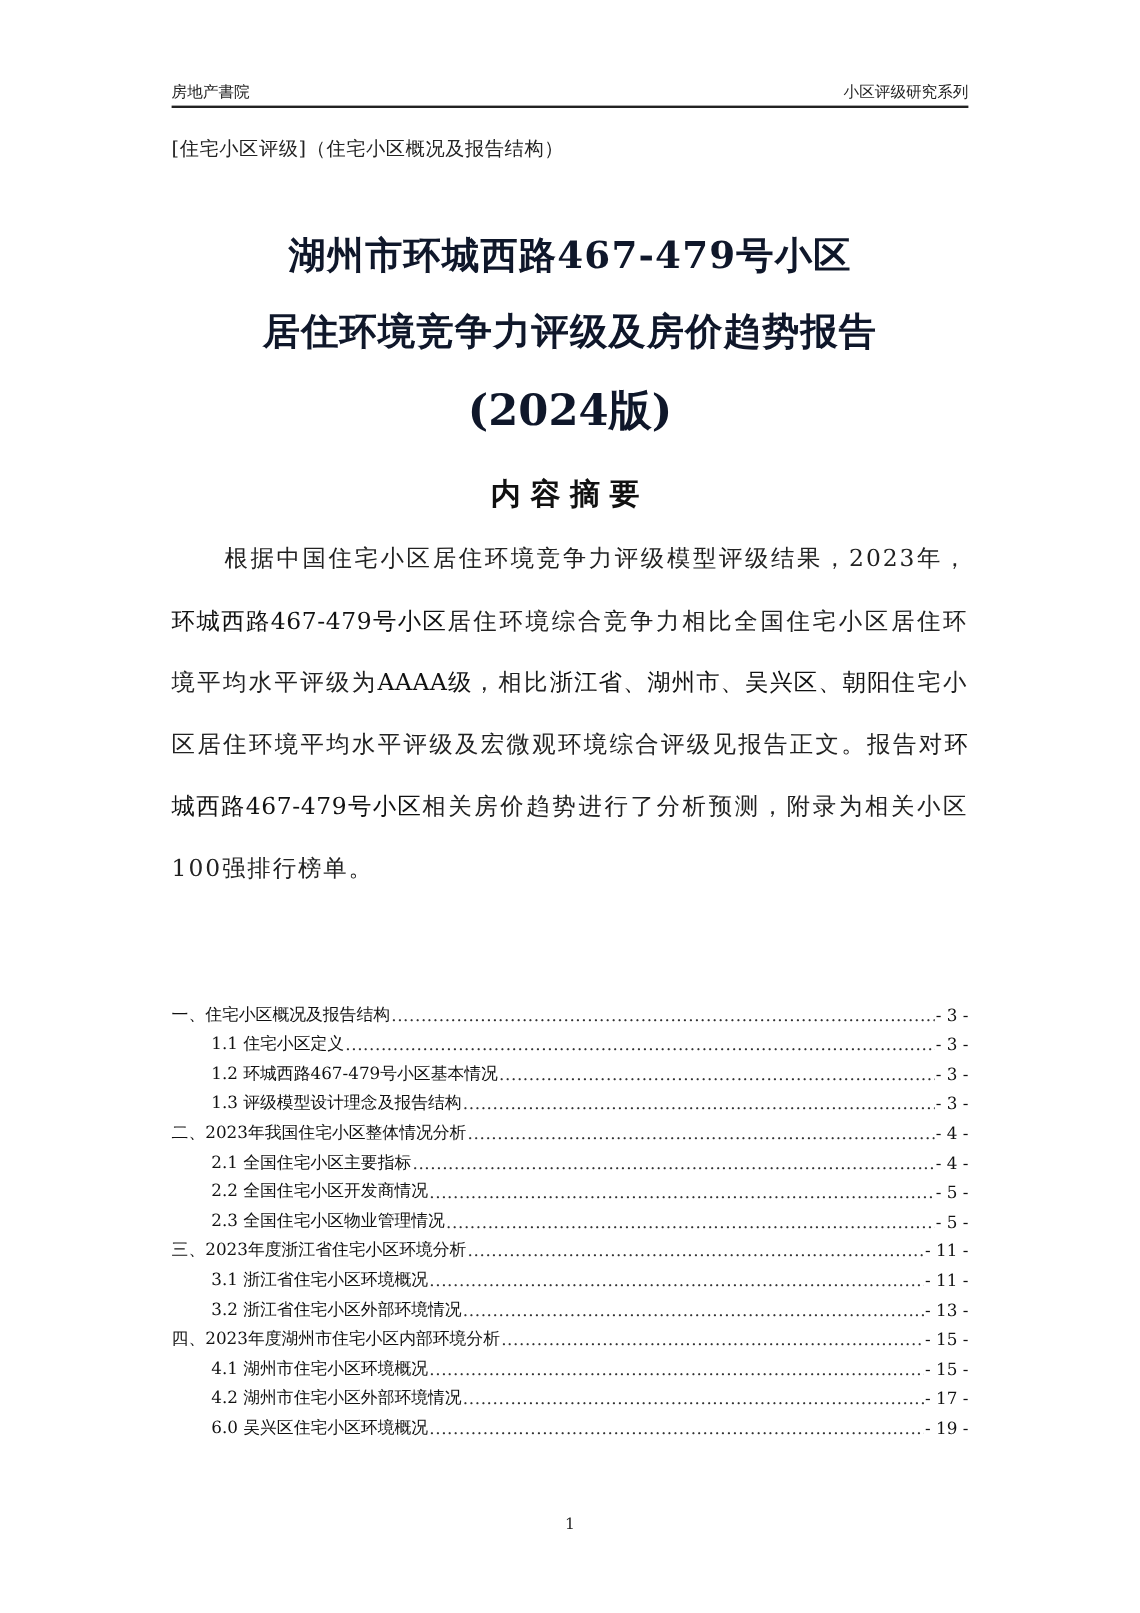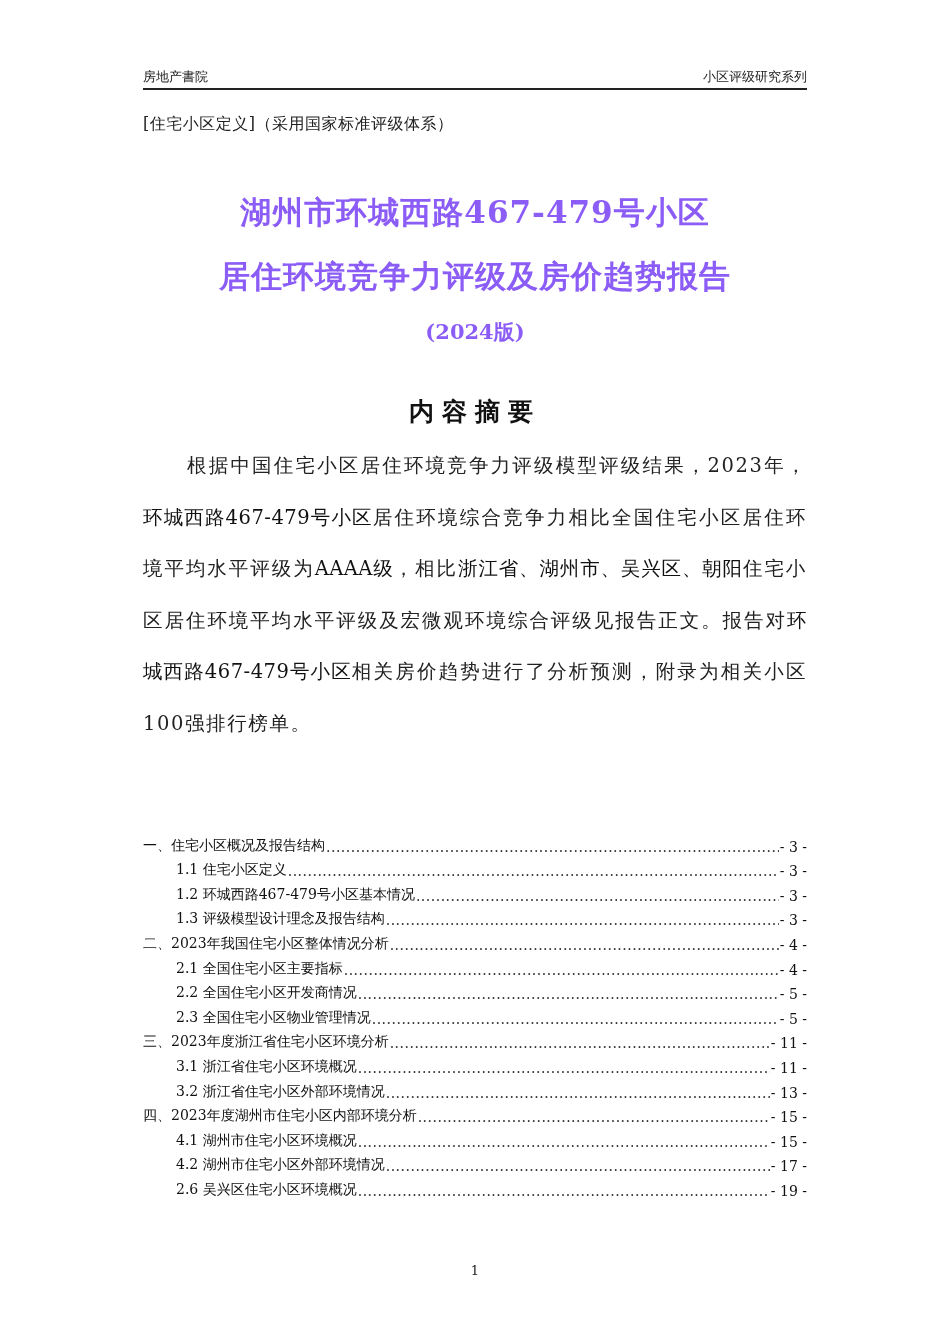--- a/index.html
+++ b/index.html
@@ -8,24 +8,24 @@
   .page { position: absolute; left: 0; top: 0; width: 950px; height: 1344px; }
 
   .running-header { position: absolute; left: 143px; top: 66px; width: 664px; height: 22px;
          font-family: Liberation Sans, sans-serif; font-size: 13px; color: #222; }
   .running-header .left { position: absolute; left: 0; top: 2px; }
   .running-header .right { position: absolute; right: 0; top: 2px; }
   .header-rule { position: absolute; left: 143px; top: 88px; width: 664px; height: 0; border-top: 2px solid #222; }
 
   .category-line { position: absolute; left: 143px; top: 114px; font-size: 16px; color: #222; letter-spacing: 0.5px; }
 
-  .title { position: absolute; left: 0; width: 950px; text-align: center; color: #8b5cf6; font-weight: bold; }
+  .title { position: absolute; left: 0; width: 950px; text-align: center; color: #0f172a; font-weight: bold; }
   .title-1 { top: 192px; font-size: 31px; letter-spacing: 1px; }
   .title-2 { top: 256px; font-size: 31px; letter-spacing: 1px; }
-  .title-3 { top: 318px; font-size: 21px; }
+  .title-3 { top: 318px; font-size: 36px; }
 
   .section-heading { position: absolute; left: 0; width: 950px; text-align: center; font-weight: bold;
          font-family: "DejaVu Sans", "Liberation Sans", sans-serif; font-size: 25px; letter-spacing: 8px; color: #111; }
   .abstract-heading { top: 395px; }
   .toc-heading { top: 787px; }
 
   .abstract { position: absolute; left: 143px; top: 440px; width: 664px; font-size: 19.5px; line-height: 51.5px;
          color: #222; text-align: justify; text-indent: 44px; letter-spacing: 1.6px; }
   .abstract b { font-weight: normal; color: #111; letter-spacing: 0.5px; }
 
@@ -43,21 +43,21 @@
 <body>
 
 <div class="page">
 
   <div class="running-header">
     <span class="left">房地产書院</span>
     <span class="right">小区评级研究系列</span>
   </div>
   <div class="header-rule"></div>
 
-  <div class="category-line">[住宅小区定义]（采用国家标准评级体系）</div>
+  <div class="category-line">[住宅小区评级]（住宅小区概况及报告结构）</div>
 
   <div class="title title-1">湖州市环城西路467-479号小区</div>
   <div class="title title-2">居住环境竞争力评级及房价趋势报告</div>
   <div class="title title-3">(2024版)</div>
 
   <div class="section-heading abstract-heading">内容摘要</div>
   <div class="abstract" id="abstract-body"><span>根据中国住宅小区居住环境竞争力评级模型评级结果，2023年，</span><b>环城西路467-479号小区</b><span>居住环境综合竞争力相比全国住宅小区居住环境平均水平评级为</span><b>AAAA级</b><span>，相比</span><b>浙江省、湖州市、吴兴区、朝阳</b><span>住宅小区居住环境平均水平评级及宏微观环境综合评级见报告正文。报告对</span><b>环城西路467-479号小区</b><span>相关房价趋势进行了分析预测，附录为相关小区100强排行榜单。</span></div>
 
   <div class="toc" id="toc-list">
       <div class="toc-row level-1">
@@ -124,20 +124,20 @@
         <span class="label">4.1 湖州市住宅小区环境概况</span>
         <span class="dots"></span>
         <span class="page-ref">- 15 -</span>
       </div>
       <div class="toc-row level-2">
         <span class="label">4.2 湖州市住宅小区外部环境情况</span>
         <span class="dots"></span>
         <span class="page-ref">- 17 -</span>
       </div>
       <div class="toc-row level-2">
-        <span class="label">2.6 吴兴区住宅小区环境概况</span>
+        <span class="label">6.0 吴兴区住宅小区环境概况</span>
         <span class="dots"></span>
         <span class="page-ref">- 19 -</span>
       </div>
     </div>
 
   <div class="page-number">1</div>
 </div>
 
 </body></html>

